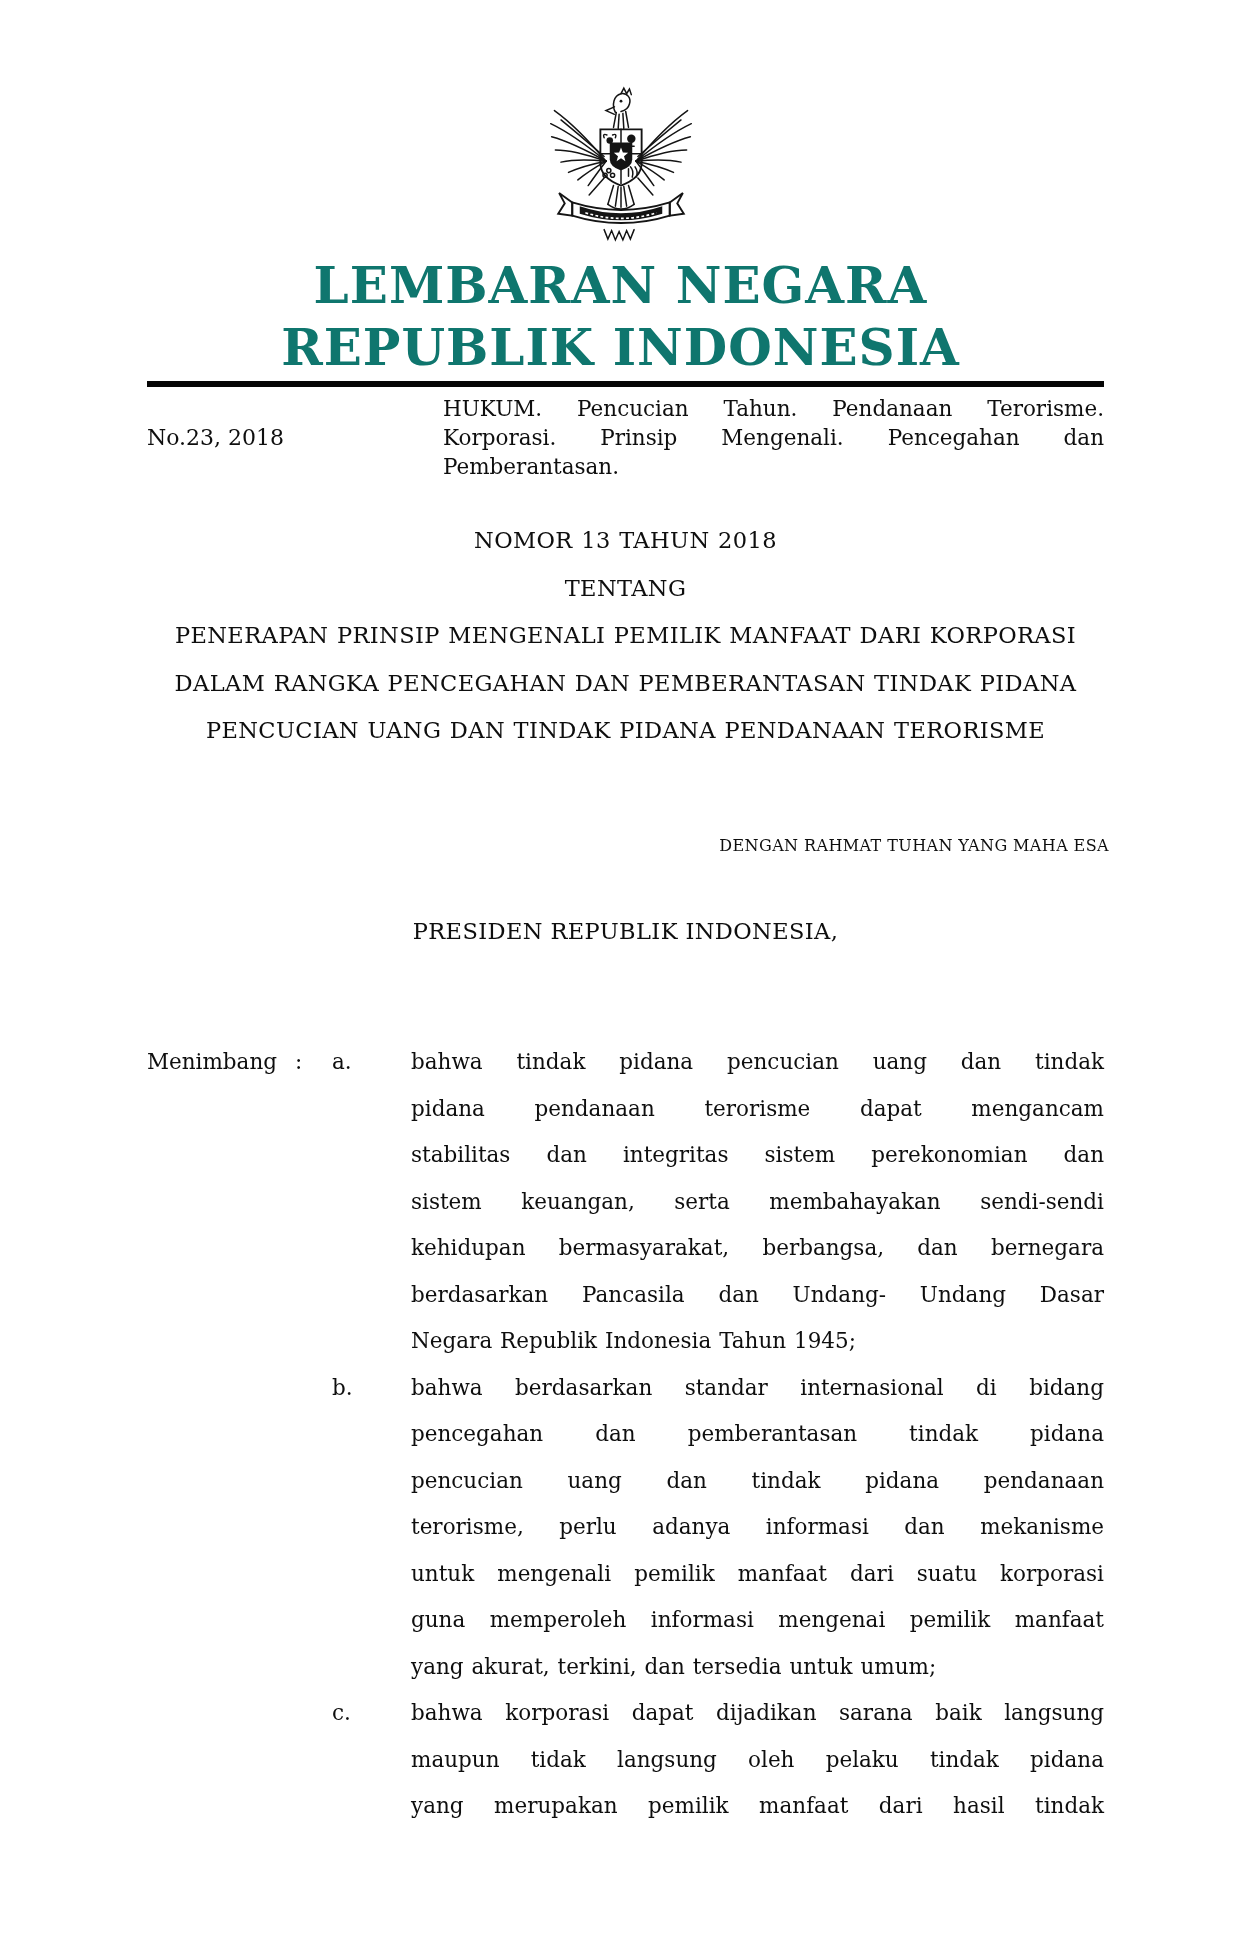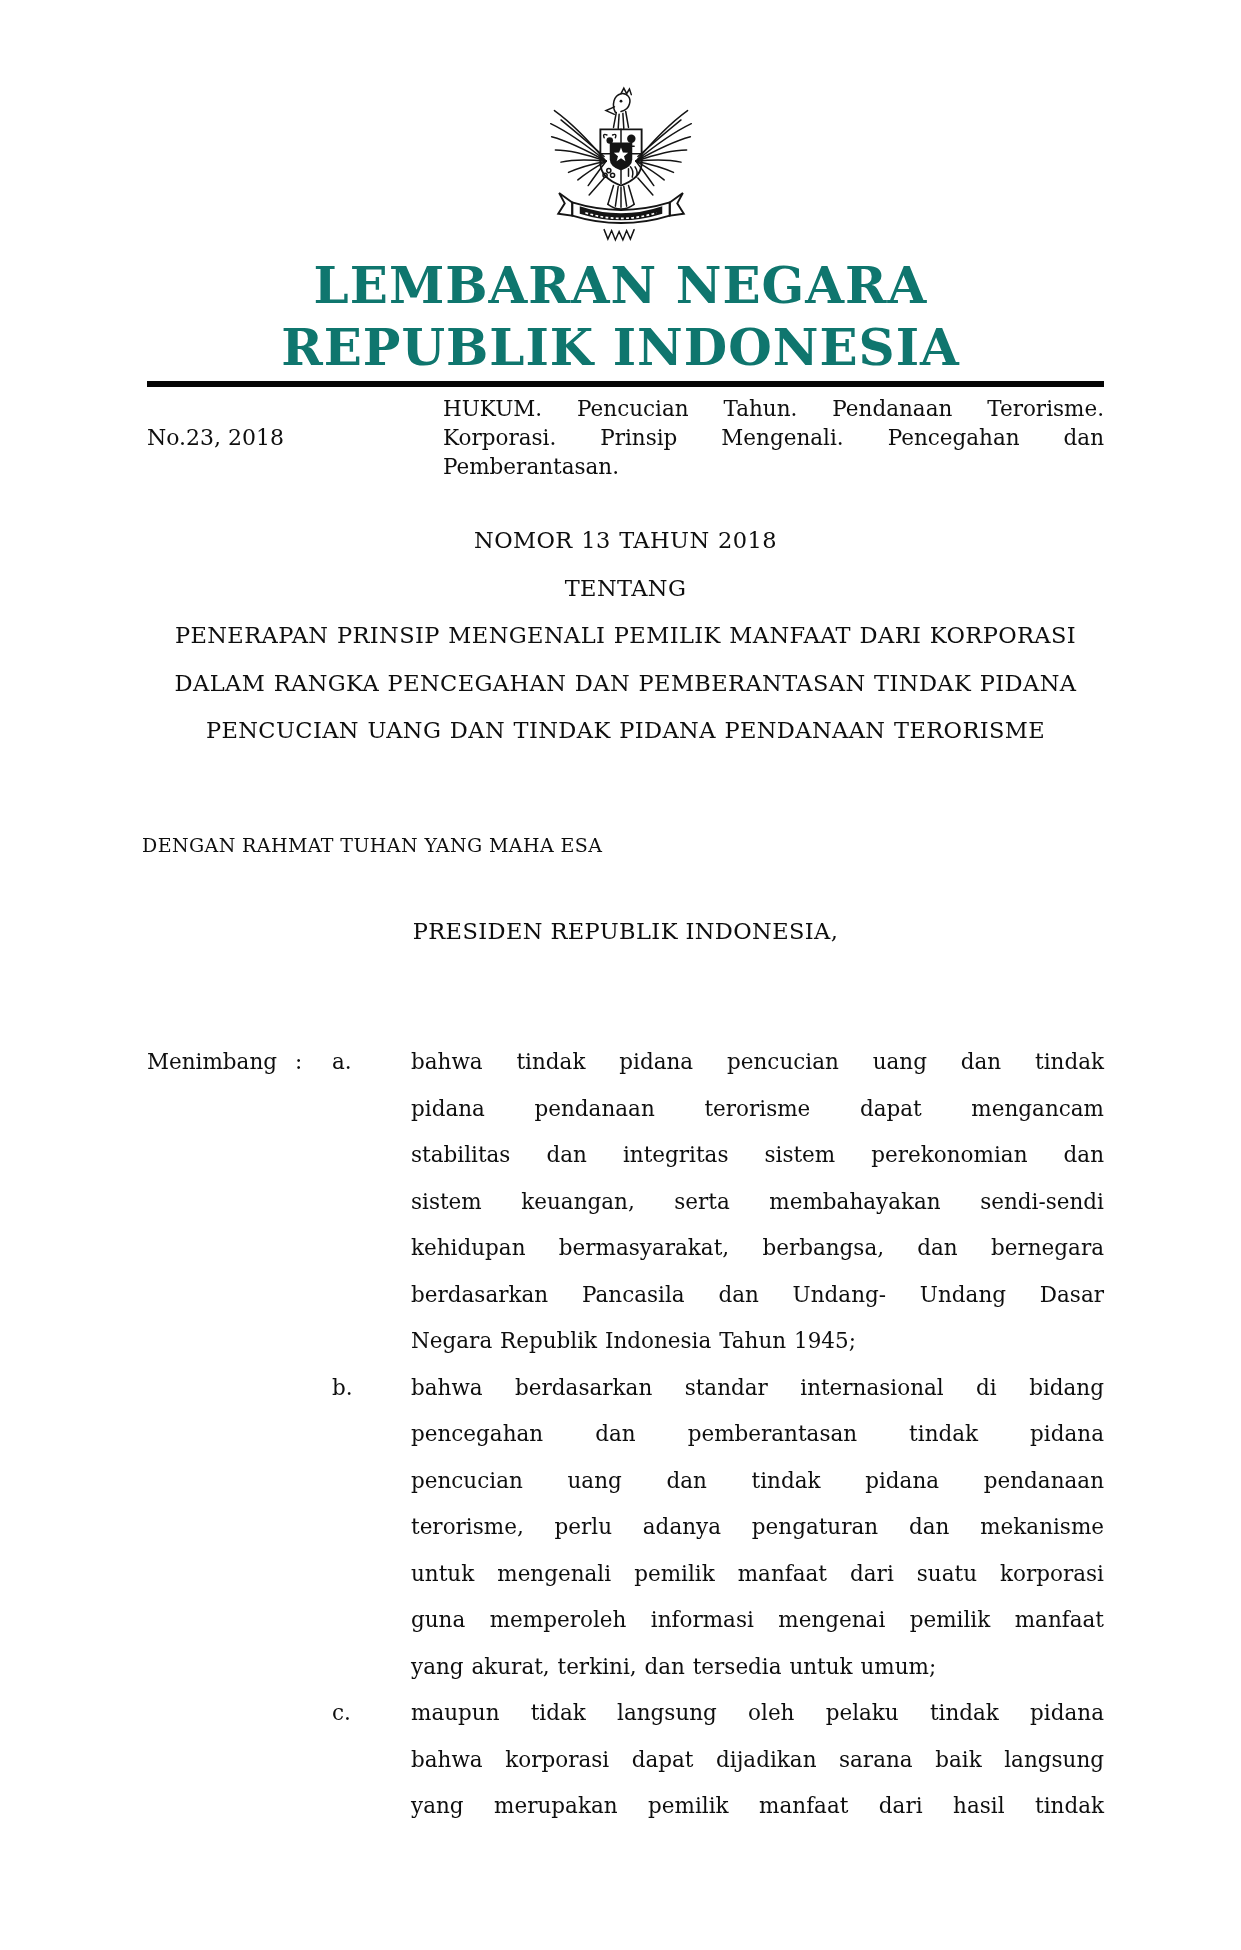--- a/index.html
+++ b/index.html
@@ -21,22 +21,22 @@
   .rule{position:absolute;top:381px;left:147px;width:957px;height:6px;background:#050505;}
 
   
   .no-row{position:absolute;top:394px;left:147px;width:957px;display:flex;align-items:center;}
   .issue-no{width:296px;font-size:22px;line-height:29px;flex:0 0 296px;}
   .subject{flex:1;font-size:21.5px;line-height:29px;word-spacing:2px;}
 
   
   .law-title{position:absolute;top:517px;left:142px;width:967px;
     font-size:22.5px;line-height:47.5px;letter-spacing:.4px;word-spacing:1px;}
-  .preamble-1{position:absolute;top:822px;left:142px;width:967px;text-align:left;
-    font-size:19px;line-height:47px;letter-spacing:.4px;}
+  .preamble-1{position:absolute;top:822px;left:142px;width:967px;text-align:right;
+    font-size:16px;line-height:47px;letter-spacing:.4px;}
   .preamble-2{position:absolute;top:908px;left:142px;width:967px;text-align:center;
     font-size:22.5px;line-height:47px;letter-spacing:.4px;}
 
   
   .considering{position:absolute;top:1039px;left:147px;width:957px;
     display:grid;grid-template-columns:148px 37px 1fr;align-items:start;
     font-size:21.5px;line-height:46.5px;}
   .c-label,.c-colon,.c-letter{white-space:nowrap;}
   .c-item{display:grid;grid-template-columns:79px 1fr;align-items:start;}
   .c-text{word-spacing:1px;}
@@ -162,31 +162,31 @@
             <div class="line">berdasarkan Pancasila dan Undang- Undang Dasar</div>
             <div class="line last">Negara Republik Indonesia Tahun 1945;</div>
           </div>
       </div>
       <div class="c-item">
         <div class="c-letter">b.</div>
         <div class="c-text jlines">
             <div class="line">bahwa berdasarkan standar internasional di bidang</div>
             <div class="line">pencegahan dan pemberantasan tindak pidana</div>
             <div class="line">pencucian uang dan tindak pidana pendanaan</div>
-            <div class="line">terorisme, perlu adanya pengaturan dan mekanisme</div>
+            <div class="line">terorisme, perlu adanya informasi dan mekanisme</div>
             <div class="line">untuk mengenali pemilik manfaat dari suatu korporasi</div>
             <div class="line">guna memperoleh informasi mengenai pemilik manfaat</div>
             <div class="line last">yang akurat, terkini, dan tersedia untuk umum;</div>
           </div>
       </div>
       <div class="c-item">
         <div class="c-letter">c.</div>
         <div class="c-text jlines cont">
+            <div class="line">bahwa korporasi dapat dijadikan sarana baik langsung</div>
             <div class="line">maupun tidak langsung oleh pelaku tindak pidana</div>
-            <div class="line">bahwa korporasi dapat dijadikan sarana baik langsung</div>
             <div class="line last">yang merupakan pemilik manfaat dari hasil tindak</div>
           </div>
       </div>
     </div>
   </section>
 
   <div class="footer">www.peraturan.go.id</div>
 
 </div>
 

